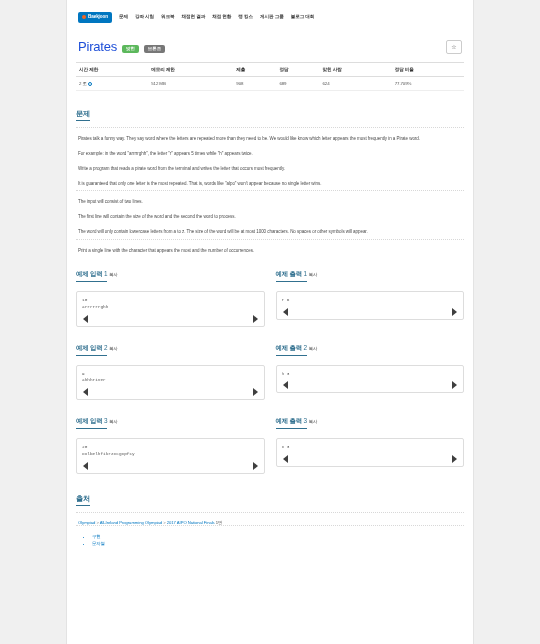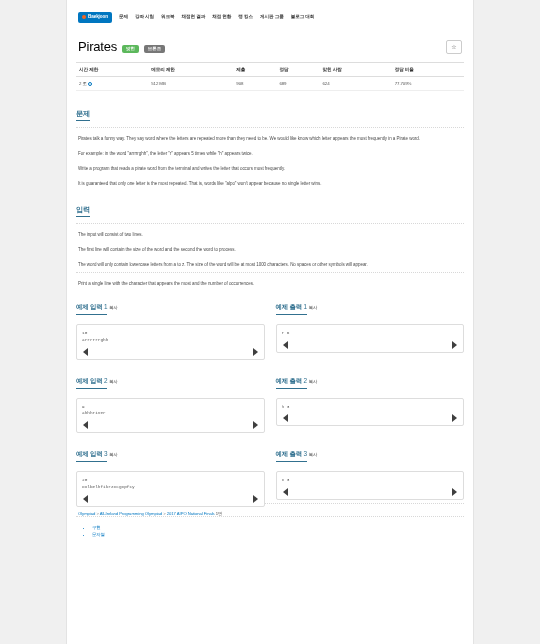--- a/index.html
+++ b/index.html
@@ -66,21 +66,21 @@
   
   .title-row {
     display: flex;
     align-items: center;
     justify-content: space-between;
     padding: 8px 2px 2px 2px;
   }
   .title-left { display: flex; align-items: baseline; gap: 5px; }
   .problem-title {
     font-size: 13px;
-    color: #000000;
+    color: #1d4ed8;
     font-weight: normal;
     line-height: 1.1;
     letter-spacing: -0.2px;
   }
   .badge {
     display: inline-block;
     font-size: 4.4px;
     color: #ffffff;
     padding: 2px 4px;
     border-radius: 2px;
@@ -320,23 +320,20 @@
 
   <div class="section-head">
     <span class="h">문제</span>
   </div>
   <div class="section-rule"></div>
   <p class="copy">Pirates talk a funny way. They say word where the letters are repeated more than they need to be. We would like know which letter appears the most frequently in a Pirate word.</p>
   <p class="copy">For example: in the word "arrrrrghh", the letter "r" appears 5 times while "h" appears twice.</p>
   <p class="copy">Write a program that reads a pirate word from the terminal and writes the letter that occurs most frequently.</p>
   <p class="copy">It is guaranteed that only one letter is the most repeated. That is, words like "alpo" won't appear because no single letter wins.</p>
 
-  <div class="section-head">
-    <span class="h">입력</span>
-  </div>
   <div class="section-rule"></div>
   <p class="copy">The input will consist of two lines.</p>
   <p class="copy">The first line will contain the size of the word and the second the word to process.</p>
   <p class="copy">The word will only contain lowercase letters from a to z. The size of the word will be at most 1000 characters. No spaces or other symbols will appear.</p>
 
   <div class="section-rule"></div>
   <p class="copy">Print a single line with the character that appears the most and the number of occurrences.</p>
 
   <div class="samples">
     <div class="sample-col">
@@ -415,20 +412,23 @@
       <div class="sample-box short">
         <pre class="sample-text">x 3</pre>
         <div class="scroll-row">
           <span class="arrow left"></span>
           <span class="arrow right"></span>
         </div>
       </div>
     </div>
   </div>
 
+  <div class="section-head" style="margin-top:13px;">
+    <span class="h">출처</span>
+  </div>
   <div class="section-rule"></div>
   <p class="source-line">
     <span>Olympiad</span>
     <span class="sep">&gt;</span>
     <span>All-Ireland Programming Olympiad</span>
     <span class="sep">&gt;</span>
     <span>2017 AIPO National Finals</span>
     <span class="plain">1번</span>
   </p>
 

